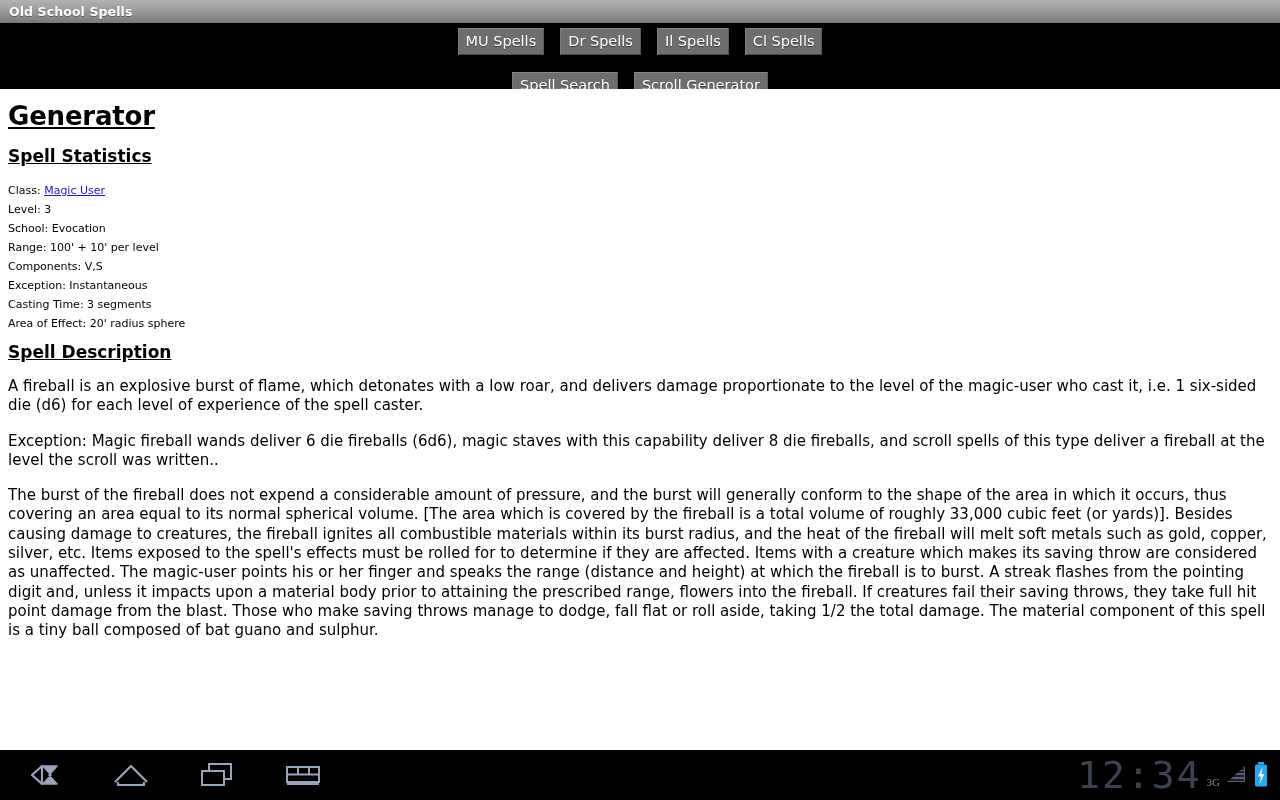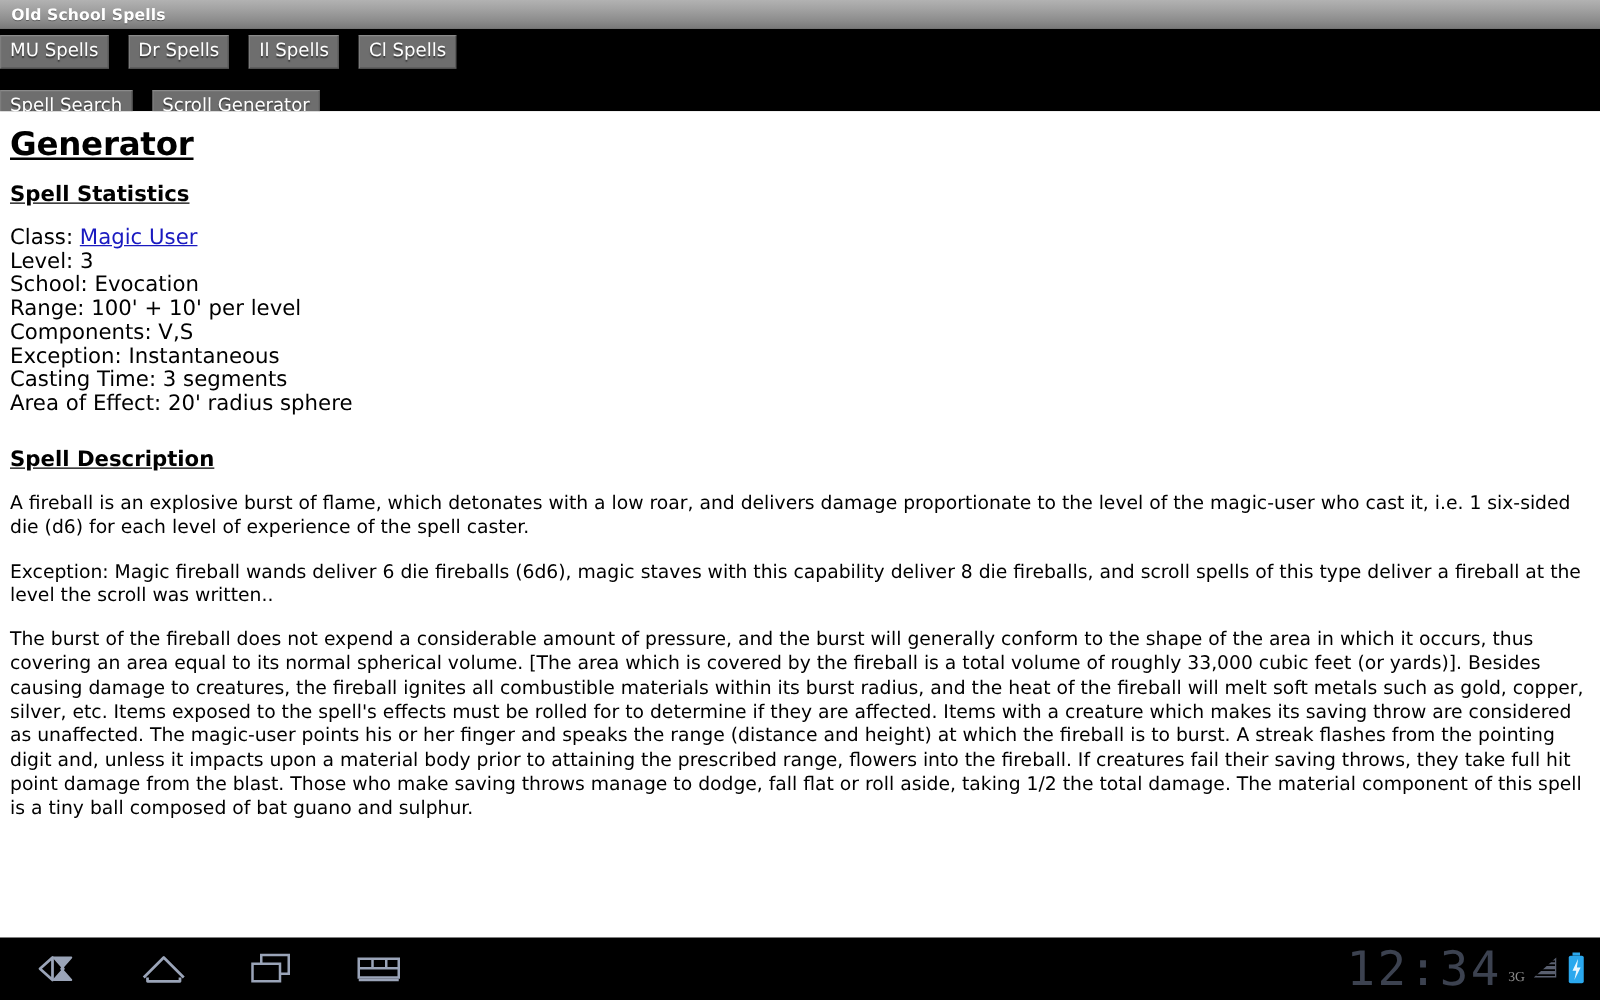--- a/index.html
+++ b/index.html
@@ -44,20 +44,21 @@
   .navheader {
     position: absolute;
     top: 23px; left: 0;
     width: 1280px;
     height: 66px;
     background: #000000;
     padding-top: 5px;
   }
   .btn-row {
     display: flex;
+    justify-content: center;
     align-items: flex-start;
     gap: 16px;
   }
   .btn-row.row2 { margin-top: 17px; }
 
   .navbtn {
     display: inline-block;
     background: #6e6e6e;
     border-top: 1px solid #8a8a8a;
     border-left: 1px solid #7d7d7d;
@@ -97,23 +98,23 @@
 
   h2.section-title {
     font-size: 17px;
     line-height: 22px;
     font-weight: bold;
     text-decoration: underline;
     margin: 0 0 14px 0;
   }
 
   .stats {
-    font-size: 17px;
+    font-size: 11px;
     line-height: 19px;
-    margin-bottom: 24px;
+    margin-bottom: 8px;
   }
   .stats .stat-line { white-space: nowrap; }
   .stats a.class-link {
     color: #1a1ac0;
     text-decoration: underline;
     cursor: pointer;
   }
 
   .desc-block { margin-top: 0; }
   .desc-para {

